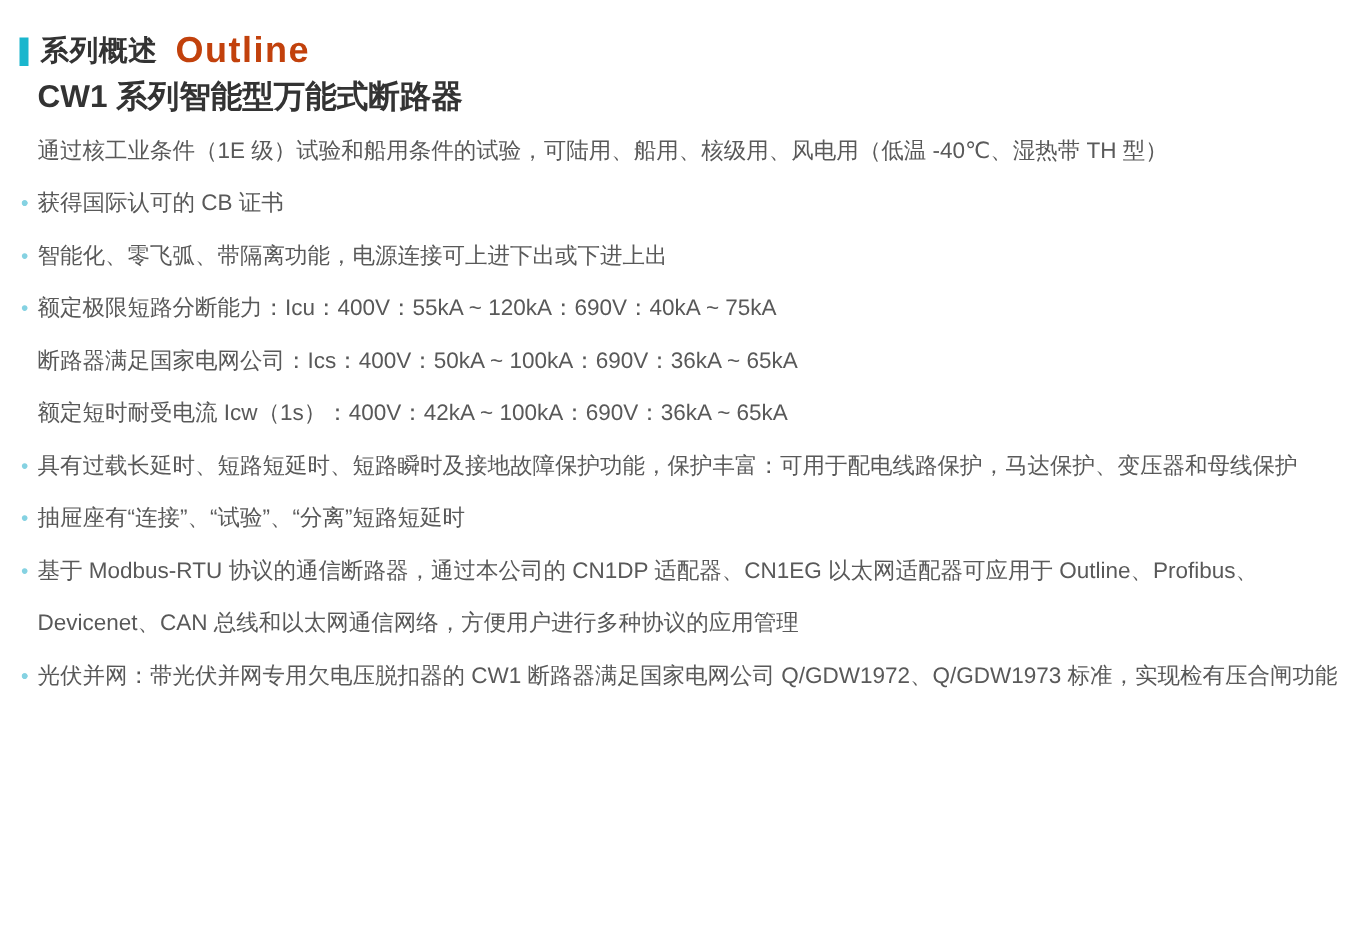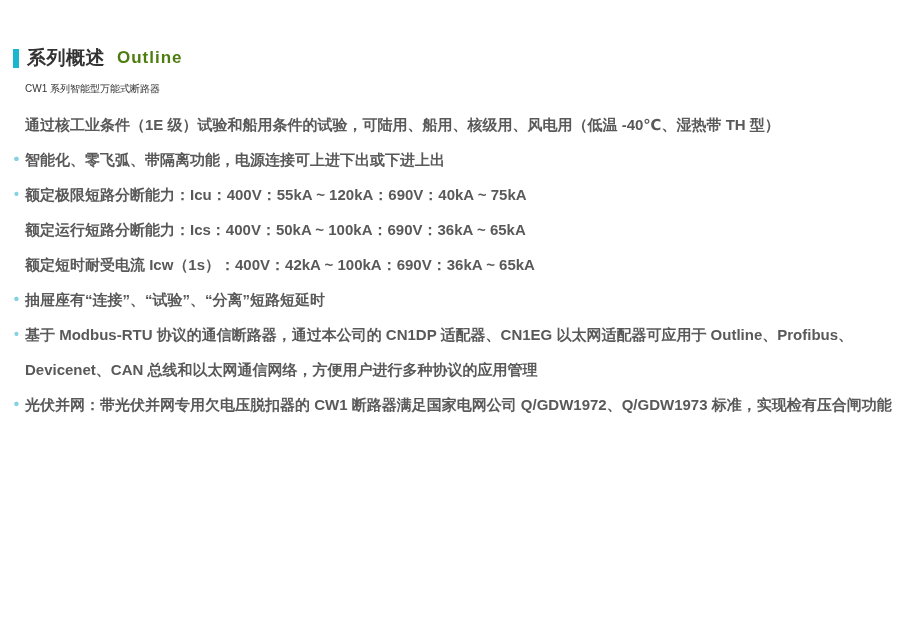--- a/index.html
+++ b/index.html
@@ -9,56 +9,55 @@
     font-family: "Liberation Sans", "DejaVu Sans", sans-serif;
   }
   .page {
     position: relative;
     width: 900px;
     height: 618px;
     background: #ffffff;
     overflow: hidden;
   }
   .section-header {
-    padding-top: 48px;
+    padding-top: 24px;
     padding-left: 13px;
     display: flex;
     align-items: center;
     height: 20px;
   }
   .accent-bar {
     display: inline-block;
     width: 6px;
     height: 19px;
     background: #1ab6cd;
     margin-right: 8px;
   }
   .title-cn {
     font-size: 19px;
     font-weight: bold;
     color: #333333;
     letter-spacing: 0.5px;
   }
   .title-en {
-    font-size: 17px;
+    font-size: 24px;
     font-weight: bold;
-    color: #4d7c0f;
+    color: #c2410c;
     margin-left: 12px;
     letter-spacing: 1px;
   }
   .product-title {
     margin: 12px 0 0 25px;
-    font-size: 10px;
+    font-size: 21px;
     line-height: 18px;
-    font-weight: normal;
+    font-weight: bold;
     color: #333333;
   }
   .feature-list {
     margin: 9px 0 0 25px;
-    font-weight: bold;
   }
   .line {
     position: relative;
     line-height: 35px;
     font-size: 15px;
     color: #595959;
     white-space: nowrap;
   }
   .bullet {
     position: absolute;
@@ -77,27 +76,27 @@
     <span class="accent-bar"></span>
     <span class="title-cn">系列概述</span>
     <span class="title-en">Outline</span>
   </div>
 
   <div class="product-title">CW1 系列智能型万能式断路器</div>
 
   <div class="feature-list">
     <div class="line"><span class="bullet"></span><span>通过核工业条件（1E 级）试验和船用条件的试验，可陆用、船用、核级用、风电用（低温 -40℃、湿热带 TH 型）</span></div>
     <div class="line"><span class="bullet">•</span></div>
-    <div class="line"><span class="bullet">•</span></div>
+    <div class="line"><span class="bullet">•</span><span>获得国际认可的 CB 证书</span></div>
     <div class="line"><span class="bullet">•</span><span>智能化、零飞弧、带隔离功能，电源连接可上进下出或下进上出</span></div>
     <div class="line"><span class="bullet">•</span></div>
     <div class="line"><span class="bullet"></span><span>额定极限短路分断能力：Icu：400V：55kA ~ 120kA：690V：40kA ~ 75kA</span></div>
-    <div class="line"><span class="bullet"></span><span>额定运行短路分断能力：Ics：400V：50kA ~ 100kA：690V：36kA ~ 65kA</span></div>
+    <div class="line"><span class="bullet"></span><span>断路器满足国家电网公司：Ics：400V：50kA ~ 100kA：690V：36kA ~ 65kA</span></div>
     <div class="line"><span class="bullet"></span><span>额定短时耐受电流 Icw（1s）：400V：42kA ~ 100kA：690V：36kA ~ 65kA</span></div>
-    <div class="line"><span class="bullet">•</span></div>
+    <div class="line"><span class="bullet">•</span><span>具有过载长延时、短路短延时、短路瞬时及接地故障保护功能，保护丰富：可用于配电线路保护，马达保护、变压器和母线保护</span></div>
     <div class="line"><span class="bullet">•</span><span>抽屉座有“连接”、“试验”、“分离”短路短延时</span></div>
     <div class="line"><span class="bullet">•</span><span>基于 Modbus-RTU 协议的通信断路器，通过本公司的 CN1DP 适配器、CN1EG 以太网适配器可应用于 Outline、Profibus、</span></div>
     <div class="line"><span class="bullet"></span><span>Devicenet、CAN 总线和以太网通信网络，方便用户进行多种协议的应用管理</span></div>
     <div class="line"><span class="bullet">•</span></div>
     <div class="line"><span class="bullet">•</span><span>光伏并网：带光伏并网专用欠电压脱扣器的 CW1 断路器满足国家电网公司 Q/GDW1972、Q/GDW1973 标准，实现检有压合闸功能</span></div>
   </div>
 
 </div>
 
 </body></html>

